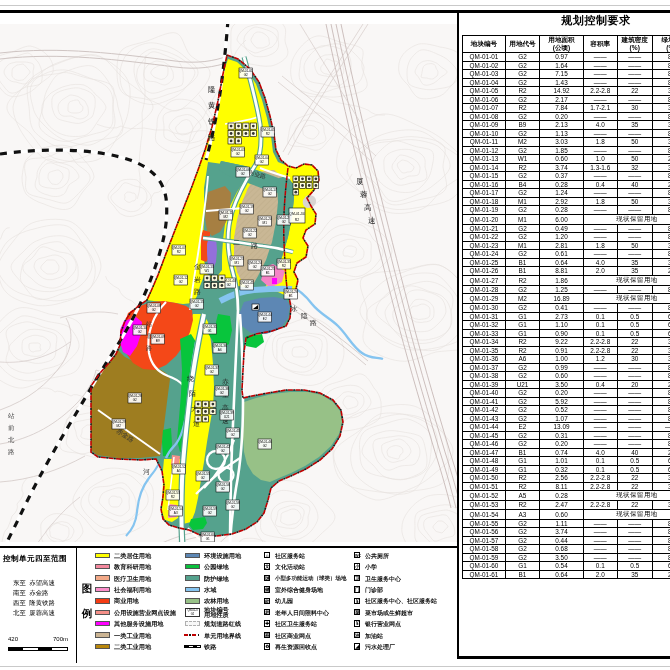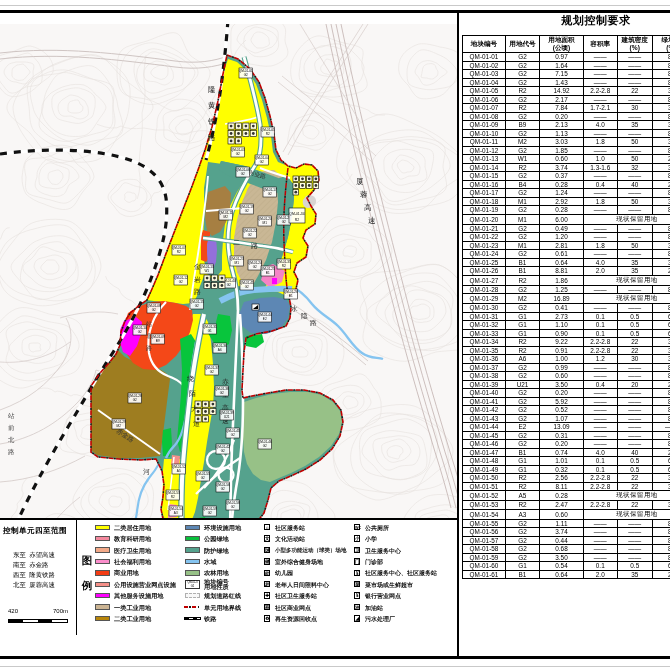--- a/index.html
+++ b/index.html
@@ -1,20 +1,20 @@
 <!DOCTYPE html>
 <html><head><meta charset="utf-8">
 <style>
 *{margin:0;padding:0;box-sizing:border-box}
 html,body{width:670px;height:670px;overflow:hidden;background:#fff;font-family:"Liberation Sans",sans-serif}
 #page{position:absolute;left:0;top:0;width:670px;height:670px;background:#fff}
 .hl{position:absolute;background:#000}
 .gl{position:absolute;background:#c9c9c9}
 #maparea{position:absolute;left:0;top:12px;width:457px;height:530px;overflow:hidden}
-#legendarea{position:absolute;left:0;top:518px;width:457px;height:115px;border-top:2px solid #000;background:#fff}
+#legendarea{position:absolute;left:0;top:546px;width:457px;height:115px;border-top:2px solid #000;background:#fff}
 #tbltitle{position:absolute;left:462px;top:13px;width:268px;text-align:center;font-size:11px;font-weight:bold;letter-spacing:0.6px;color:#000}
 table.ctl{border-collapse:collapse;position:absolute;left:462px;top:35px;table-layout:fixed;width:228px}
 table.ctl td,table.ctl th{border:0.7px solid #000;font-size:6.4px;text-align:center;vertical-align:middle;padding:0;color:#000;white-space:nowrap;overflow:hidden}
 table.ctl th{font-size:6.6px;height:17px;font-weight:bold;line-height:1.15}
 table.ctl td{height:8.5px}
 table.ctl{border:1.4px solid #000}
 td.sp{letter-spacing:0.5px}
 .legtxt{position:absolute;font-size:6.2px;color:#111;white-space:nowrap;font-weight:bold}
 .legsw{position:absolute;width:15px;height:5.5px;border:0.5px solid #555}
 .icb{position:absolute;width:6.4px;height:6.4px;border:0.7px solid #000;background:#fff;font-size:4.6px;line-height:6.2px;text-align:center;color:#000;font-weight:bold}

